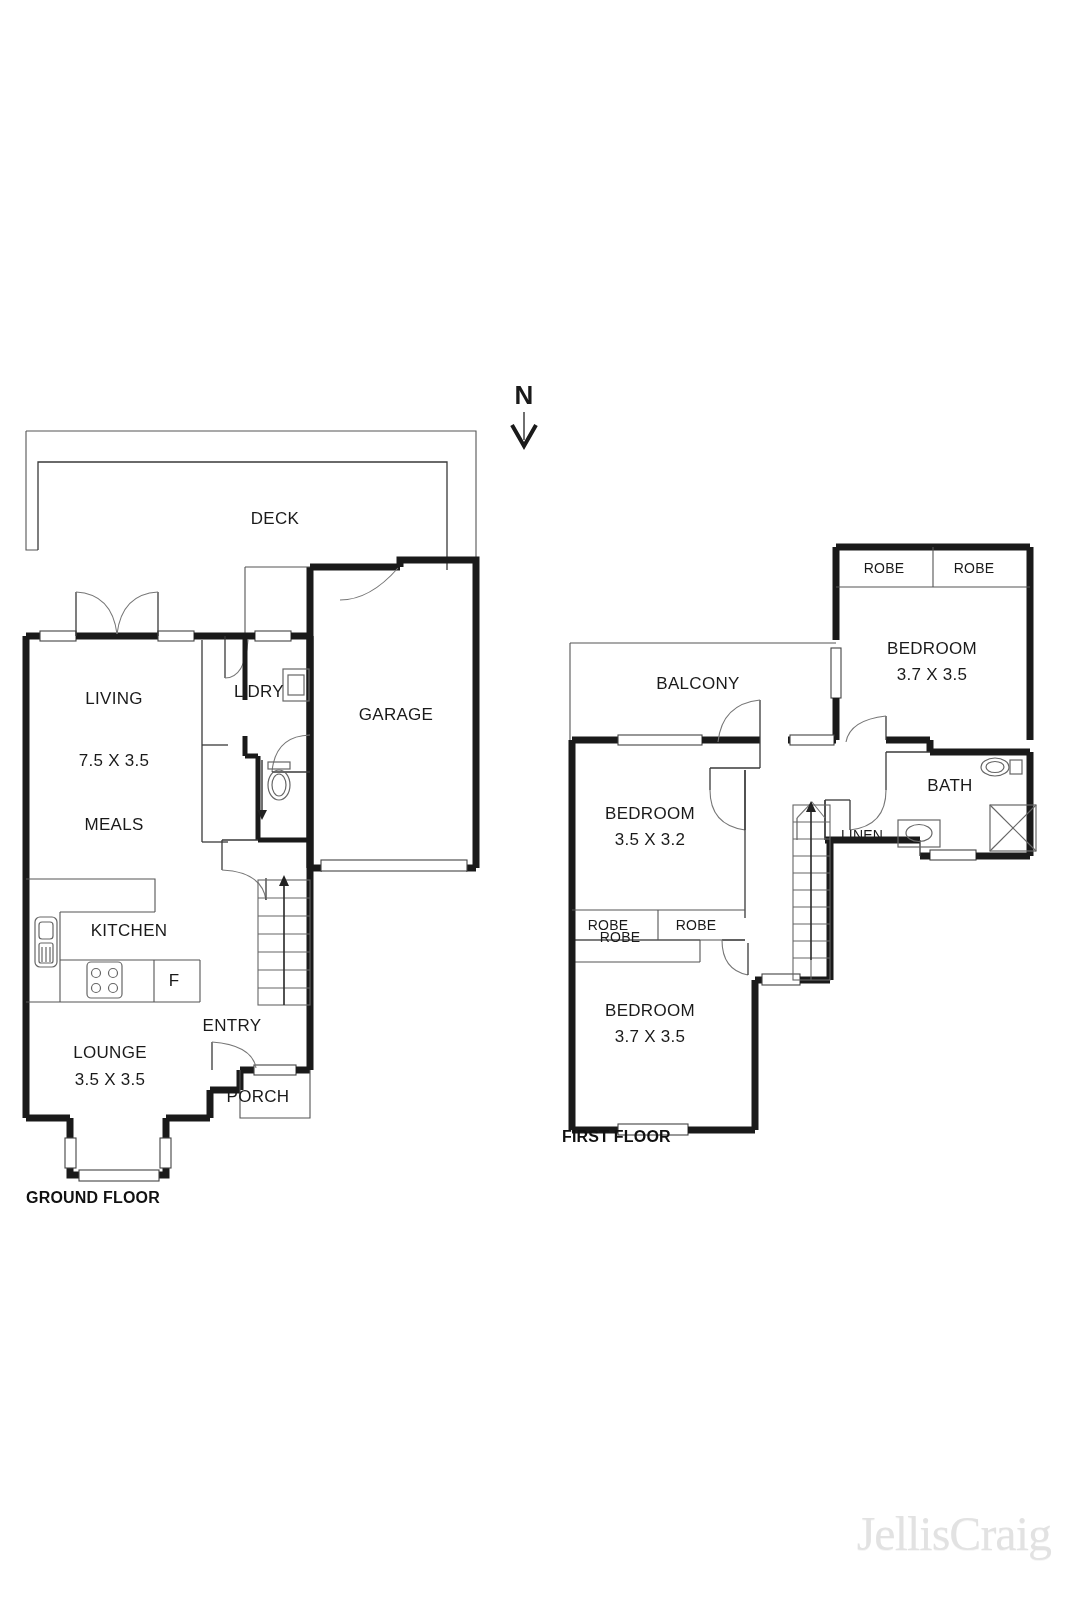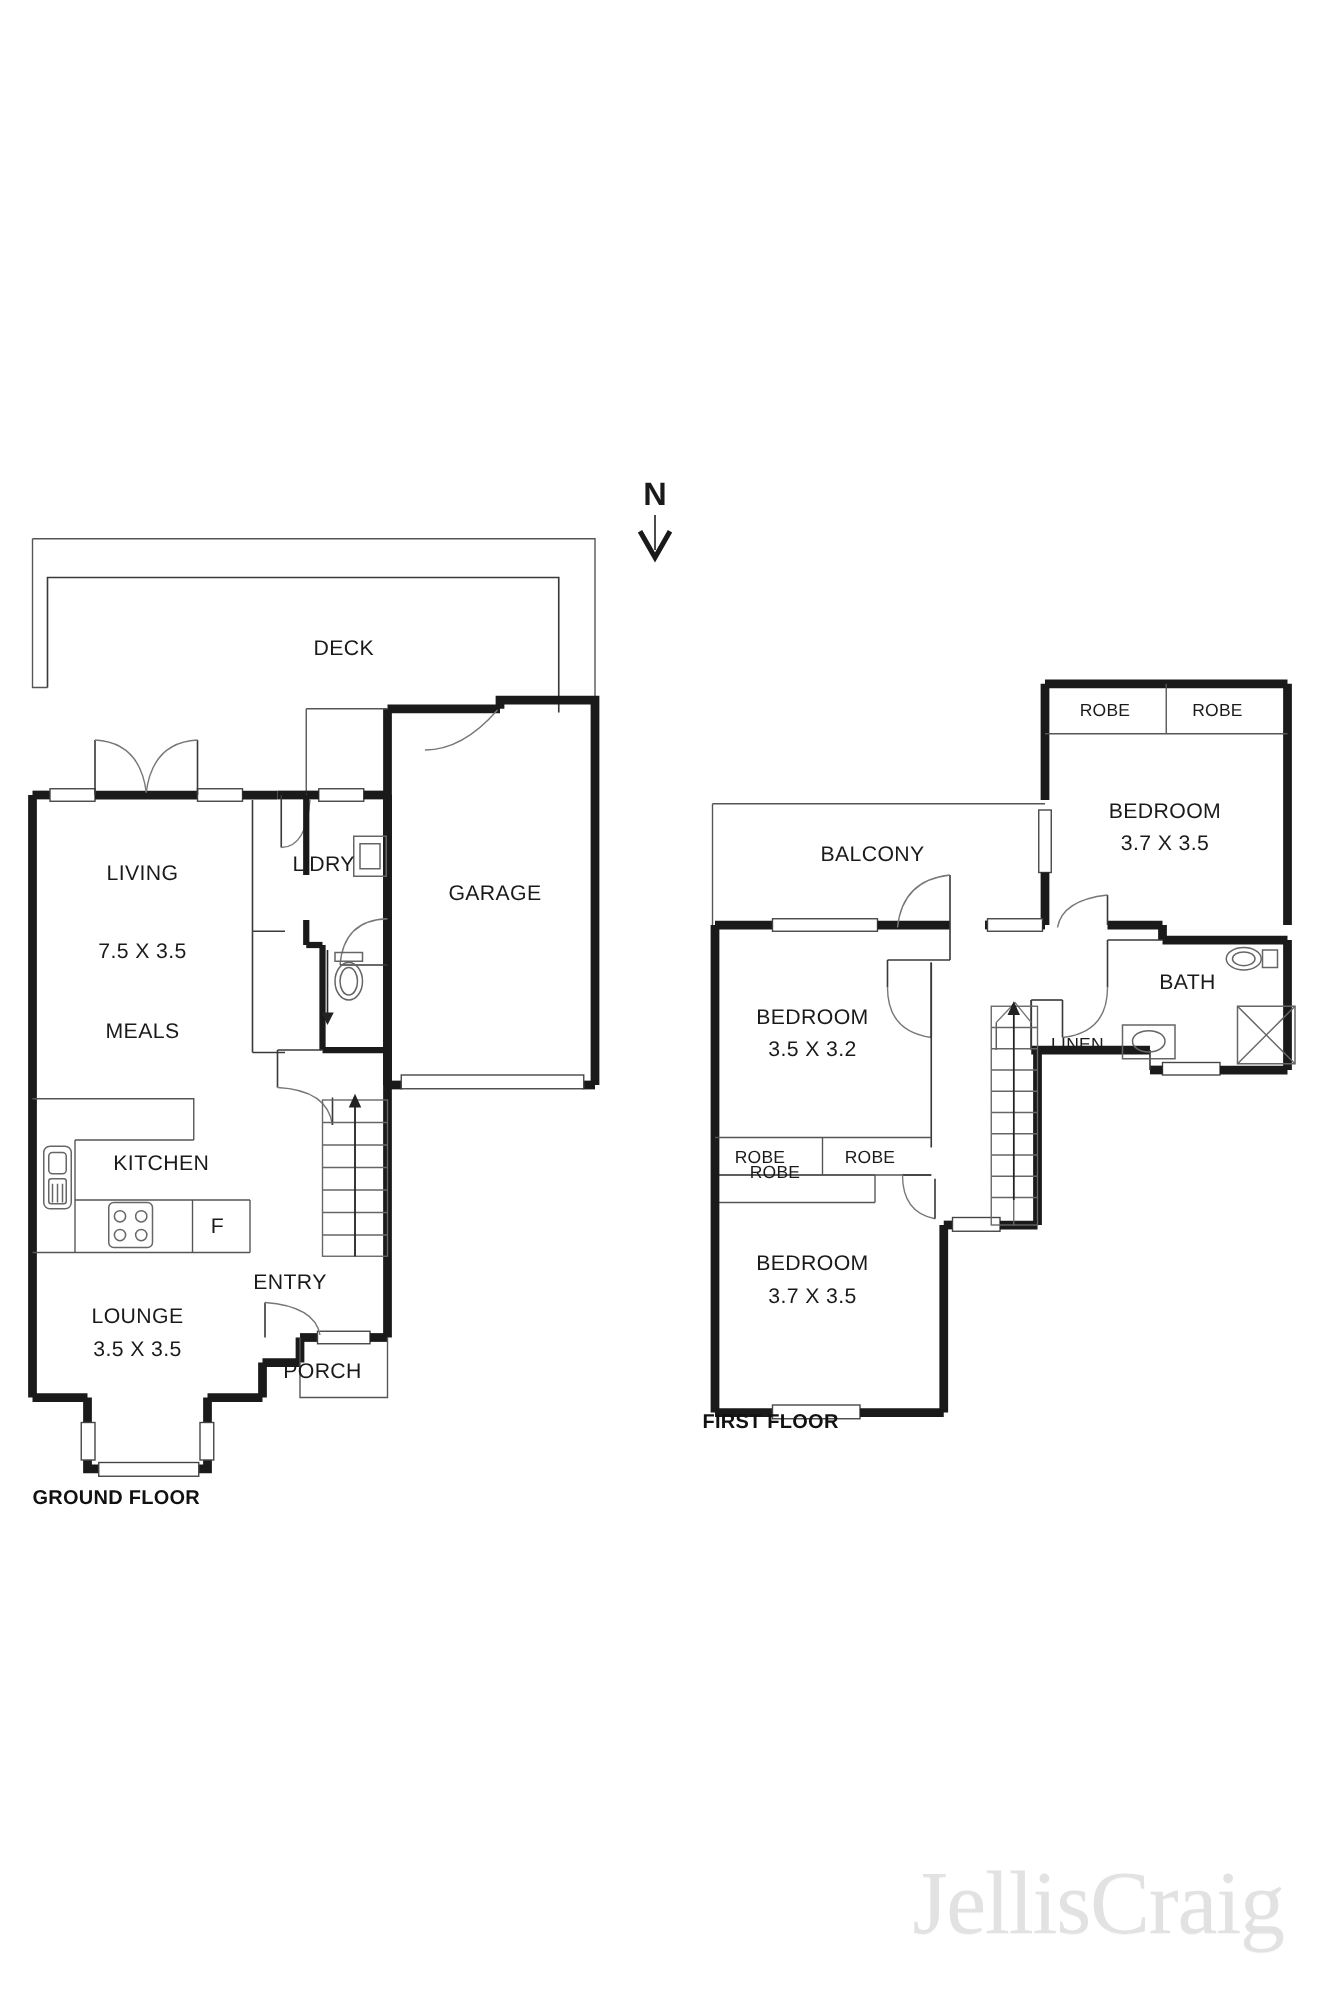--- a/index.html
+++ b/index.html
@@ -66,24 +66,24 @@
   .wall-thin { stroke: #1a1a1a; stroke-width: 5; fill: none; stroke-linecap: butt; }
   .light     { stroke: #555555; stroke-width: 1.1; fill: none; }
   .light2    { stroke: #3a3a3a; stroke-width: 1.3; fill: none; }
   .swing     { stroke: #777777; stroke-width: 1.1; fill: none; }
   .win-fill  { fill: #ffffff; stroke: #444444; stroke-width: 1.1; }
   .fixture   { fill: none; stroke: #666666; stroke-width: 1.2; }
   .stair     { stroke: #666666; stroke-width: 1.1; fill: none; }
   .arrowline { stroke: #222222; stroke-width: 1.3; fill: none; }
   .logo {
     position: absolute;
-    right: 40px;
+    right: 16px;
     bottom: 42px;
     font-family: "Liberation Serif", serif;
-    font-size: 72px;
+    font-size: 48px;
     color: #e2e2e2;
     letter-spacing: -1px;
     white-space: nowrap;
     line-height: 1;
     text-shadow: 0 1px 0 #f6f6f6;
   }
 </style>
 </head>
 <body>
 

